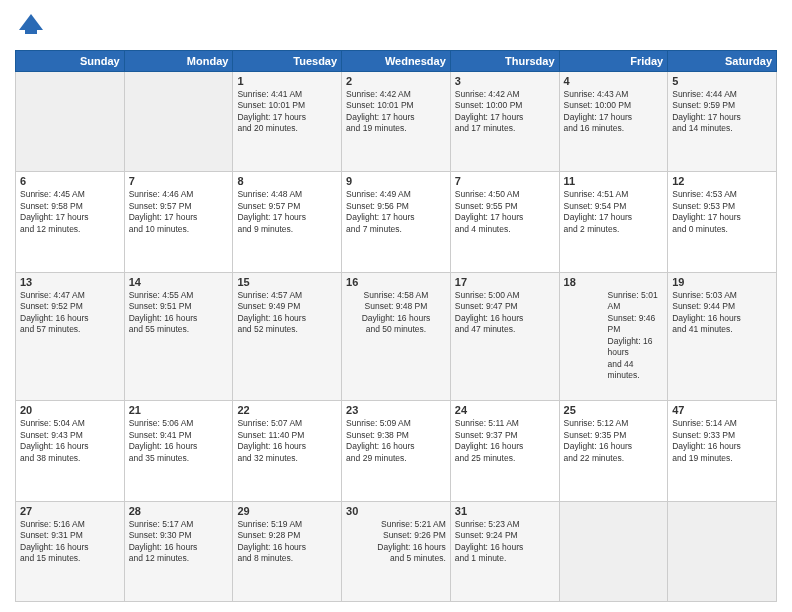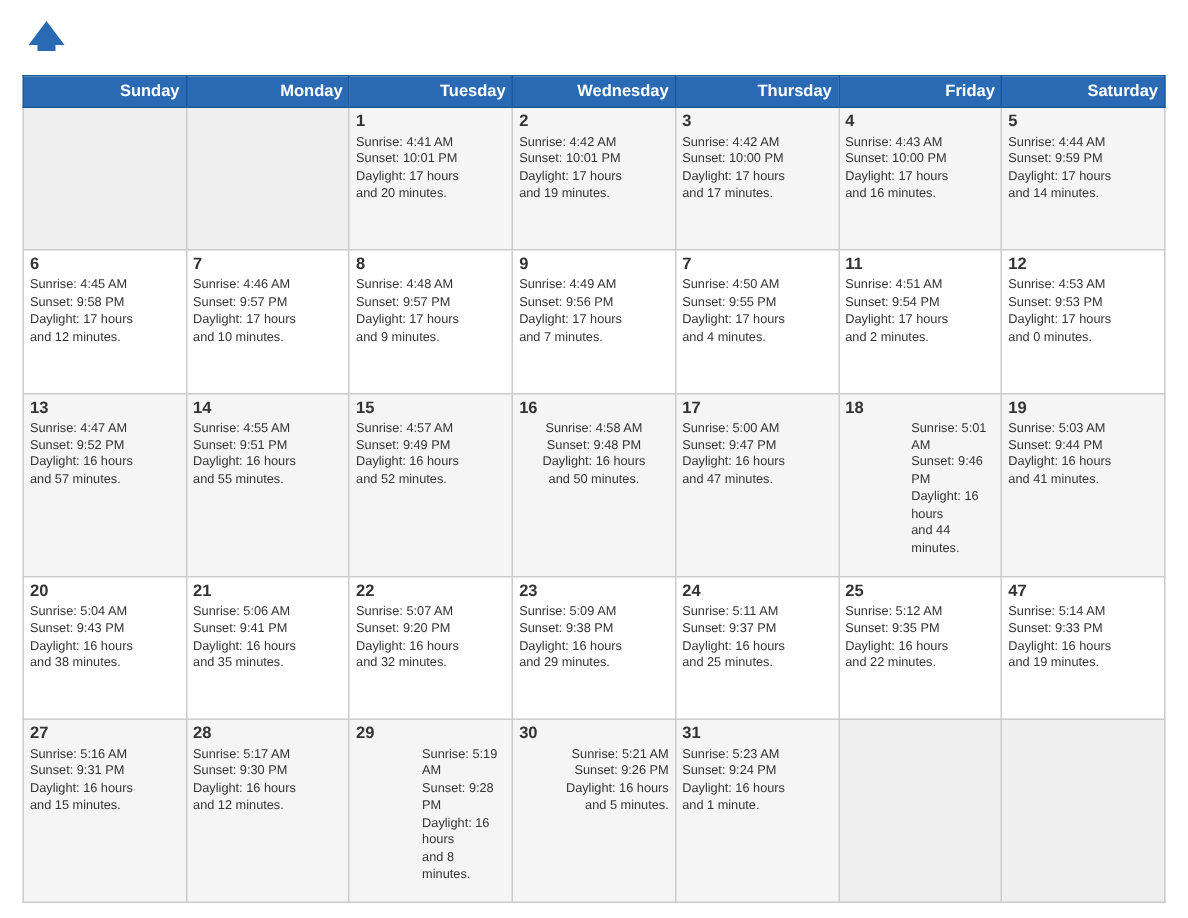--- a/index.html
+++ b/index.html
@@ -291,21 +291,21 @@
           <td>
             <span class="day-num">21</span>
             <div class="day-info" style="white-space: pre-line;">Sunrise: 5:06 AM
 Sunset: 9:41 PM
 Daylight: 16 hours
 and 35 minutes.</div>
           </td>
           <td>
             <span class="day-num">22</span>
             <div class="day-info" style="white-space: pre-line;">Sunrise: 5:07 AM
-Sunset: 9:20 PM
+Sunset: 11:40 PM
 Daylight: 16 hours
 and 32 minutes.</div>
           </td>
           <td>
             <span class="day-num">23</span>
             <div class="day-info" style="white-space: pre-line;">Sunrise: 5:09 AM
 Sunset: 9:38 PM
 Daylight: 16 hours
 and 29 minutes.</div>
           </td>
@@ -341,21 +341,21 @@
           </td>
           <td>
             <span class="day-num">28</span>
             <div class="day-info" style="white-space: pre-line;">Sunrise: 5:17 AM
 Sunset: 9:30 PM
 Daylight: 16 hours
 and 12 minutes.</div>
           </td>
           <td>
             <span class="day-num">29</span>
-            <div class="day-info" style="white-space: pre-line; margin-left: 44px;">Sunrise: 5:19 AM
+            <div class="day-info" style="white-space: pre-line;">Sunrise: 5:19 AM
 Sunset: 9:28 PM
 Daylight: 16 hours
 and 8 minutes.</div>
           </td>
           <td>
             <span class="day-num">30</span>
             <div class="day-info" style="white-space: pre-line; text-align: right;">Sunrise: 5:21 AM
 Sunset: 9:26 PM
 Daylight: 16 hours
 and 5 minutes.</div>

